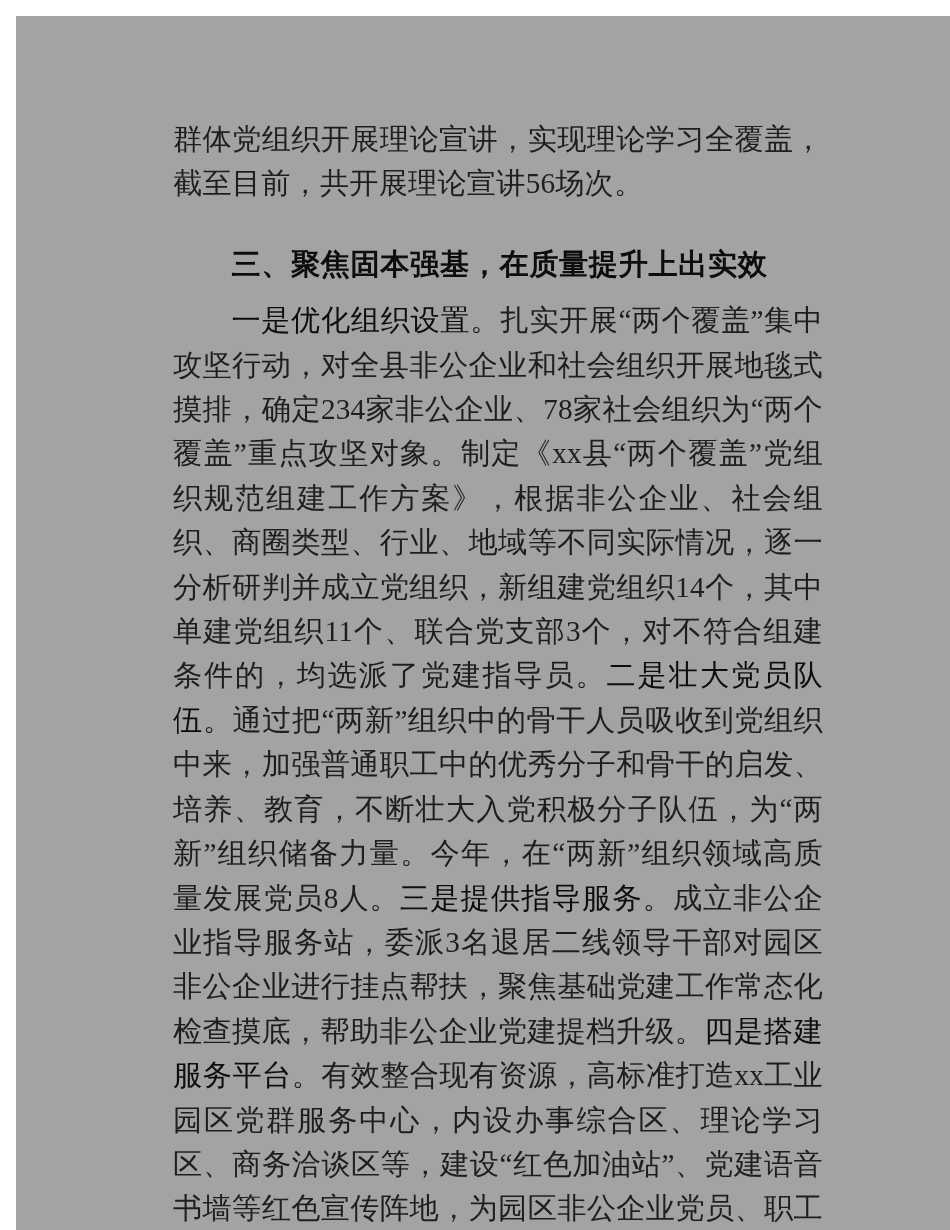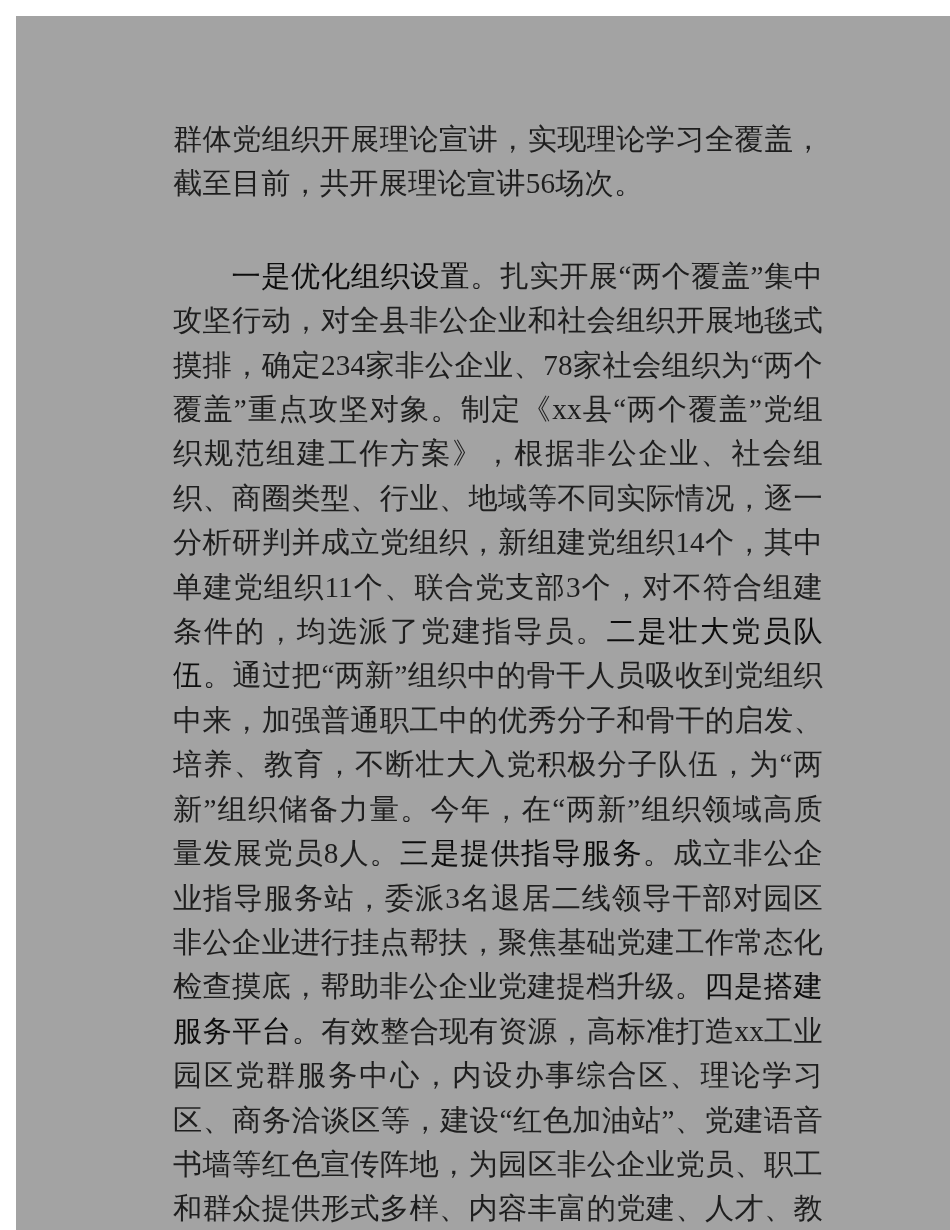--- a/index.html
+++ b/index.html
@@ -68,19 +68,20 @@
 </head>
 <body>
 
 <div id="page">
   <div id="text-block">
 
     <p class="para">群体党组织开展理论宣讲，实现理论学习全覆盖，截至目前，共开展理论宣讲56场次。</p>
 
     <div class="gap-before-heading"></div>
 
+    <p class="heading">三、聚焦固本强基，在质量提升上出实效</p>
 
     <div class="gap-after-heading"></div>
 
     <p class="para indent" id="body-paragraph"><span class="lead">一是优化组织设置</span><span>。扎实开展“两个覆盖”集中攻坚行动，对全县非公企业和社会组织开展地毯式摸排，确定234家非公企业、78家社会组织为“两个覆盖”重点攻坚对象。制定《xx县“两个覆盖”党组织规范组建工作方案》，根据非公企业、社会组织、商圈类型、行业、地域等不同实际情况，逐一分析研判并成立党组织，新组建党组织14个，其中单建党组织11个、联合党支部3个，对不符合组建条件的，均选派了党建指导员。</span><span class="lead">二是壮大党员队伍</span><span>。通过把“两新”组织中的骨干人员吸收到党组织中来，加强普通职工中的优秀分子和骨干的启发、培养、教育，不断壮大入党积极分子队伍，为“两新”组织储备力量。今年，在“两新”组织领域高质量发展党员8人。</span><span class="lead">三是提供指导服务</span><span>。成立非公企业指导服务站，委派3名退居二线领导干部对园区非公企业进行挂点帮扶，聚焦基础党建工作常态化检查摸底，帮助非公企业党建提档升级。</span><span class="lead">四是搭建服务平台</span><span>。有效整合现有资源，高标准打造xx工业园区党群服务中心，内设办事综合区、理论学习区、商务洽谈区等，建设“红色加油站”、党建语音书墙等红色宣传阵地，为园区非公企业党员、职工和群众提供形式多样、内容丰富的党建、人才、教育、培训服务，进一步巩固非</span></p>
 
   </div>
 </div>
 
 </body></html>

